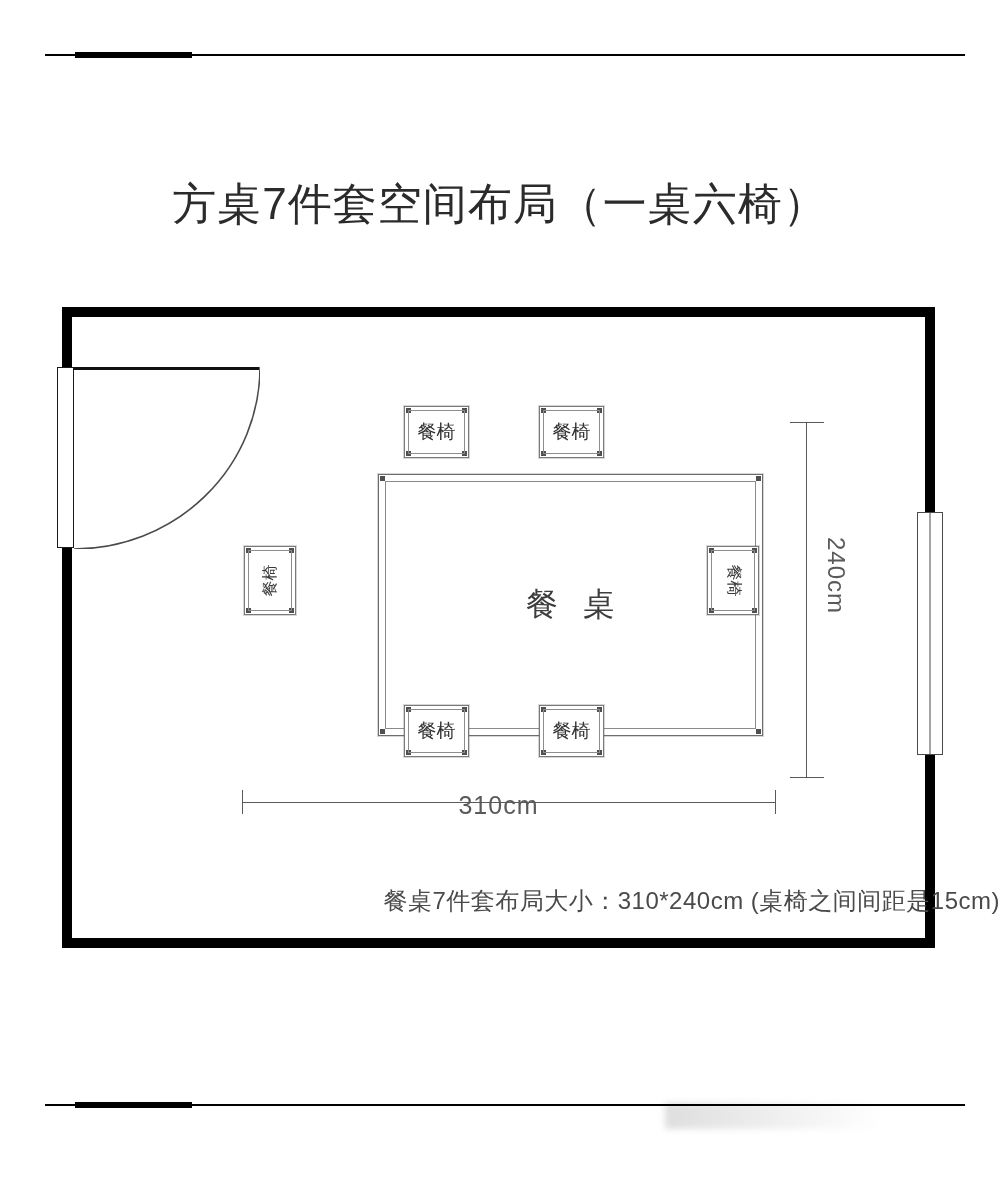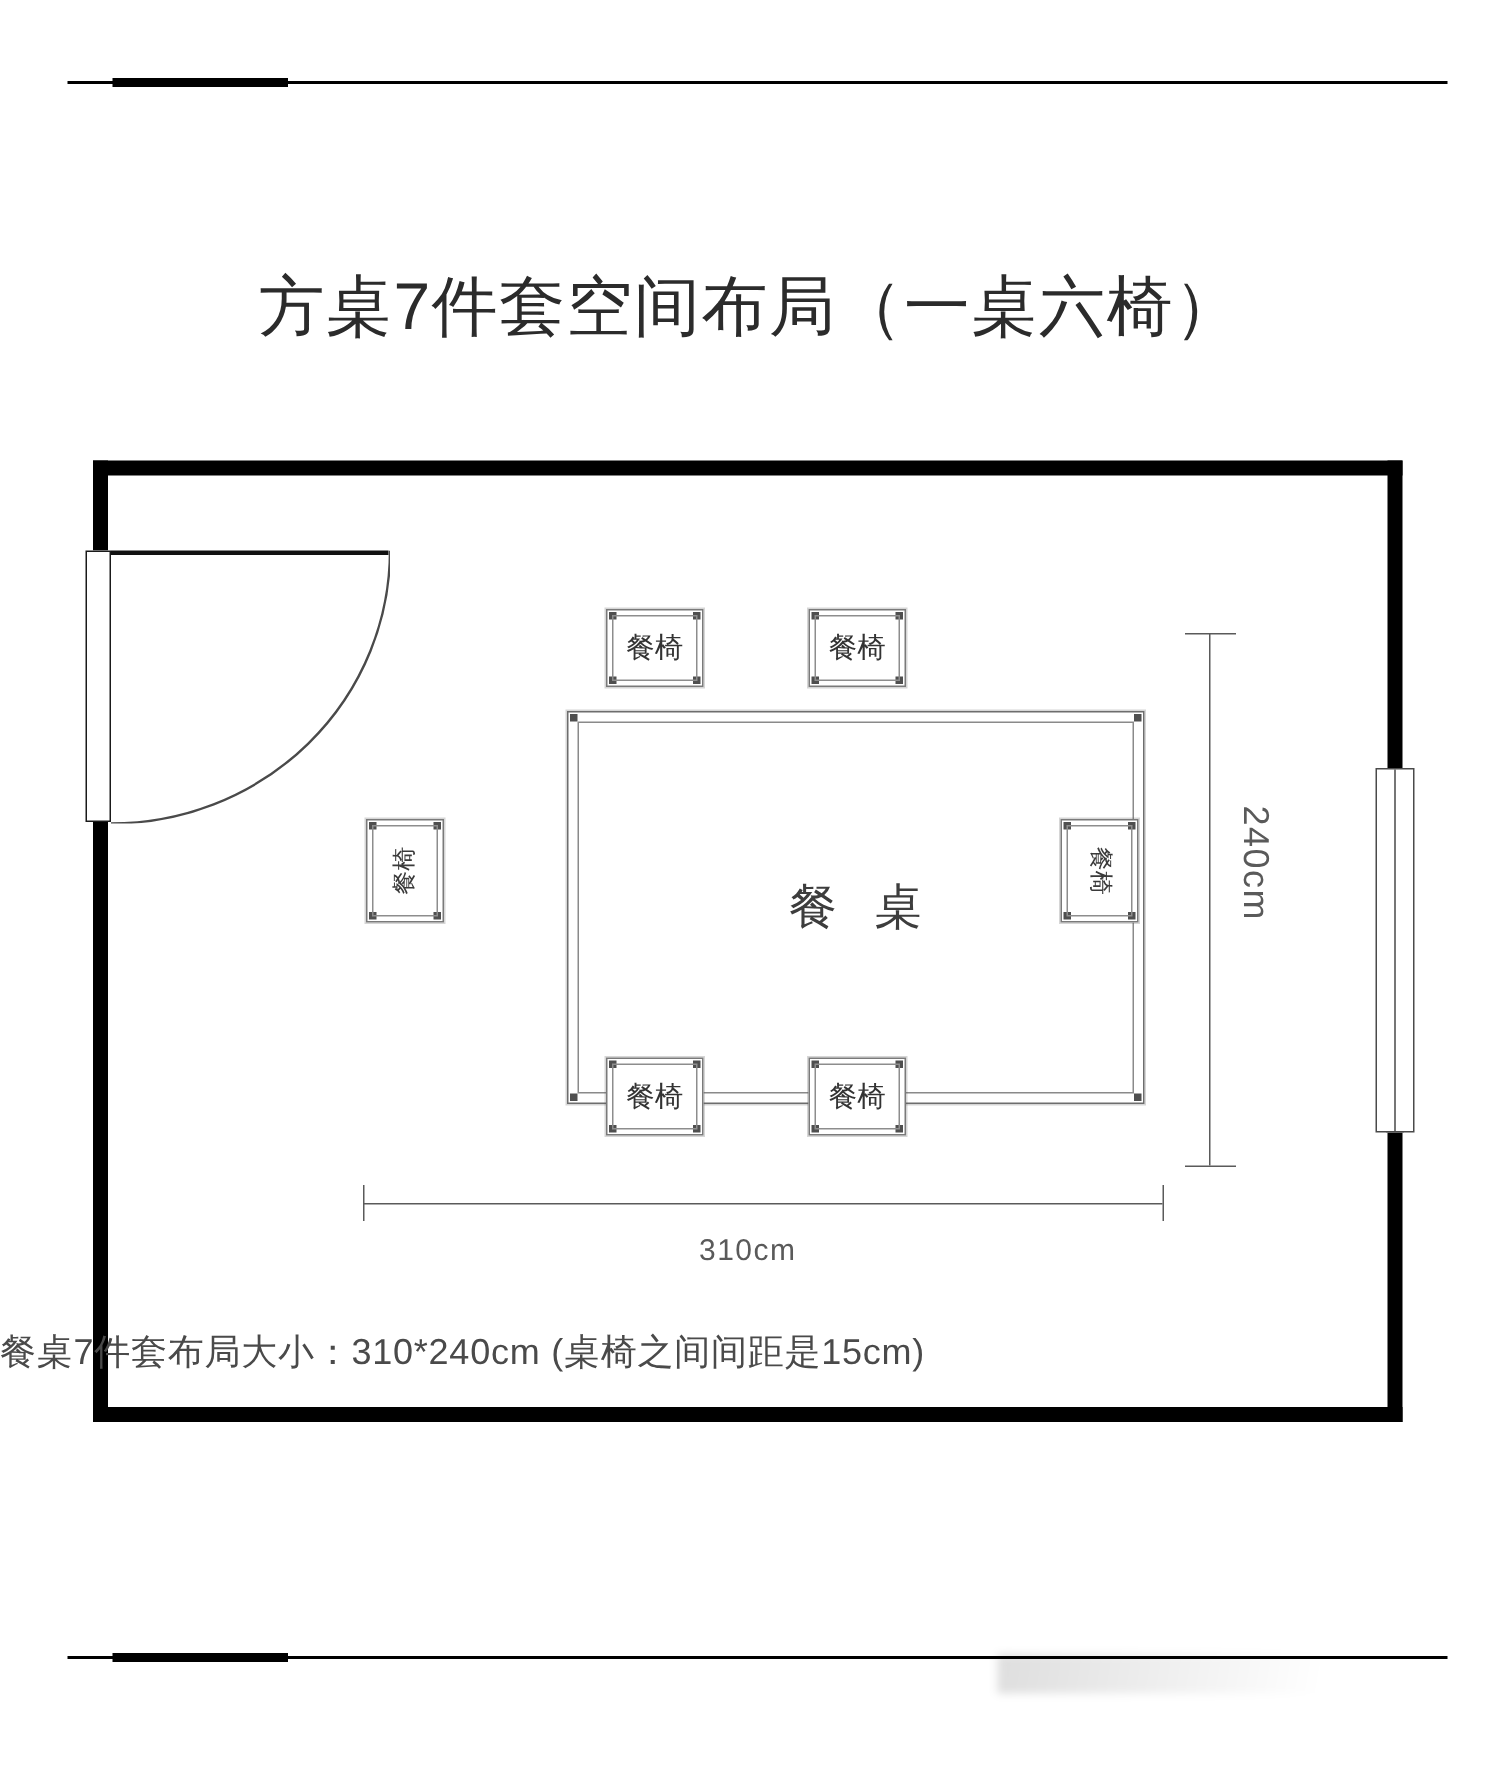--- a/index.html
+++ b/index.html
@@ -223,36 +223,36 @@
     white-space: nowrap;
   }
 
   .dim-h-shaft { left: 180px; top: 495px; width: 533px; height: 1px; }
   .dim-h-cap   { width: 1px; height: 24px; top: 483px; }
   .dim-h-cap.a { left: 180px; }
   .dim-h-cap.b { left: 713px; }
   .dim-h-label {
     position: absolute;
     left: 0;
-    top: 516px;
+    top: 484px;
     width: 873px;
     text-align: center;
-    font-size: 20px;
+    font-size: 25px;
     color: #5a5a5a;
     letter-spacing: 1px;
     white-space: nowrap;
   }
 
   
   .caption {
     position: absolute;
     left: 0;
     top: 885px;
     width: 1000px;
-    text-align: left;
+    text-align: right;
     font-size: 24px;
     color: #4a4a4a;
     letter-spacing: 0.5px;
     white-space: nowrap;
   }
 </style>
 </head>
 <body>
 
 <div class="page-rule top">

